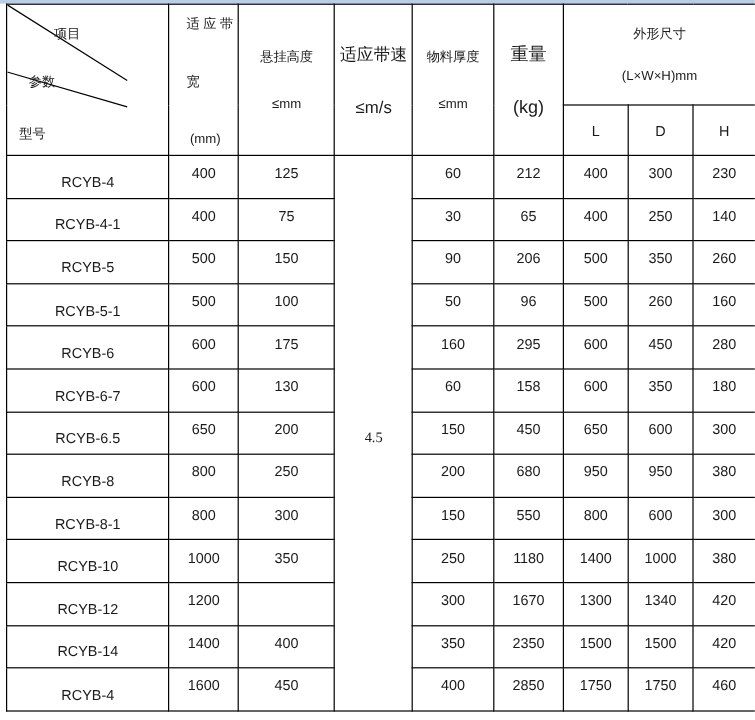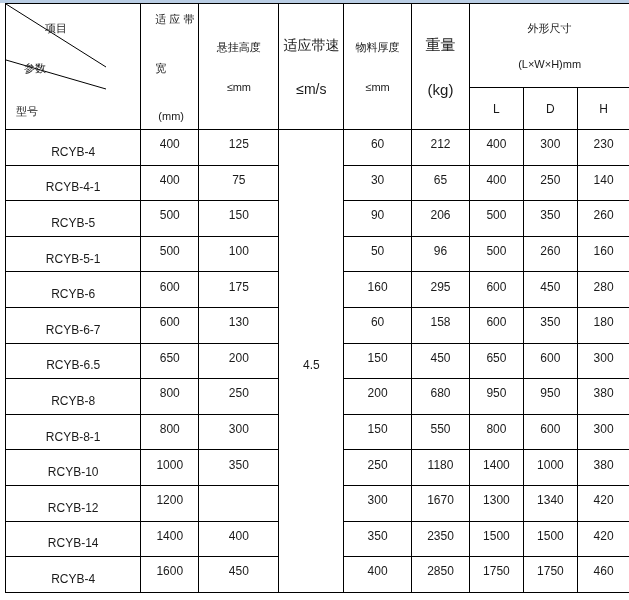--- a/index.html
+++ b/index.html
@@ -22,21 +22,21 @@
   table.spec tr.hdr1 td { height: 83px; }
   table.spec tr.hdr2 td { height: 41px; }
   table.spec tr.body td { height: 34.6px; }
   .diag { position: relative; width: 100%; height: 125px; }
   .diag svg { position: absolute; left: 0; top: 0; }
   .diag .lbl { position: absolute; font-size: 11px; font-family: Liberation Serif, serif; }
   .stack { display: flex; flex-direction: column; justify-content: space-between; align-items: center; height: 100%; }
   .v2 { display:flex; flex-direction:column; align-items:center; gap:26px; }
   .model { display:block; padding-top: 9px; }
   .num { display:block; padding-bottom: 6px; }
-  .speed { font-size: 12px; }
+  .speed { font-size: 12px; font-family: Liberation Serif, serif; }
 </style>
 </head>
 <body>
 
 <div class="topband"></div>
 
 <table class="spec">
   <colgroup>
     <col style="width:137px">
       <col style="width:58px">

